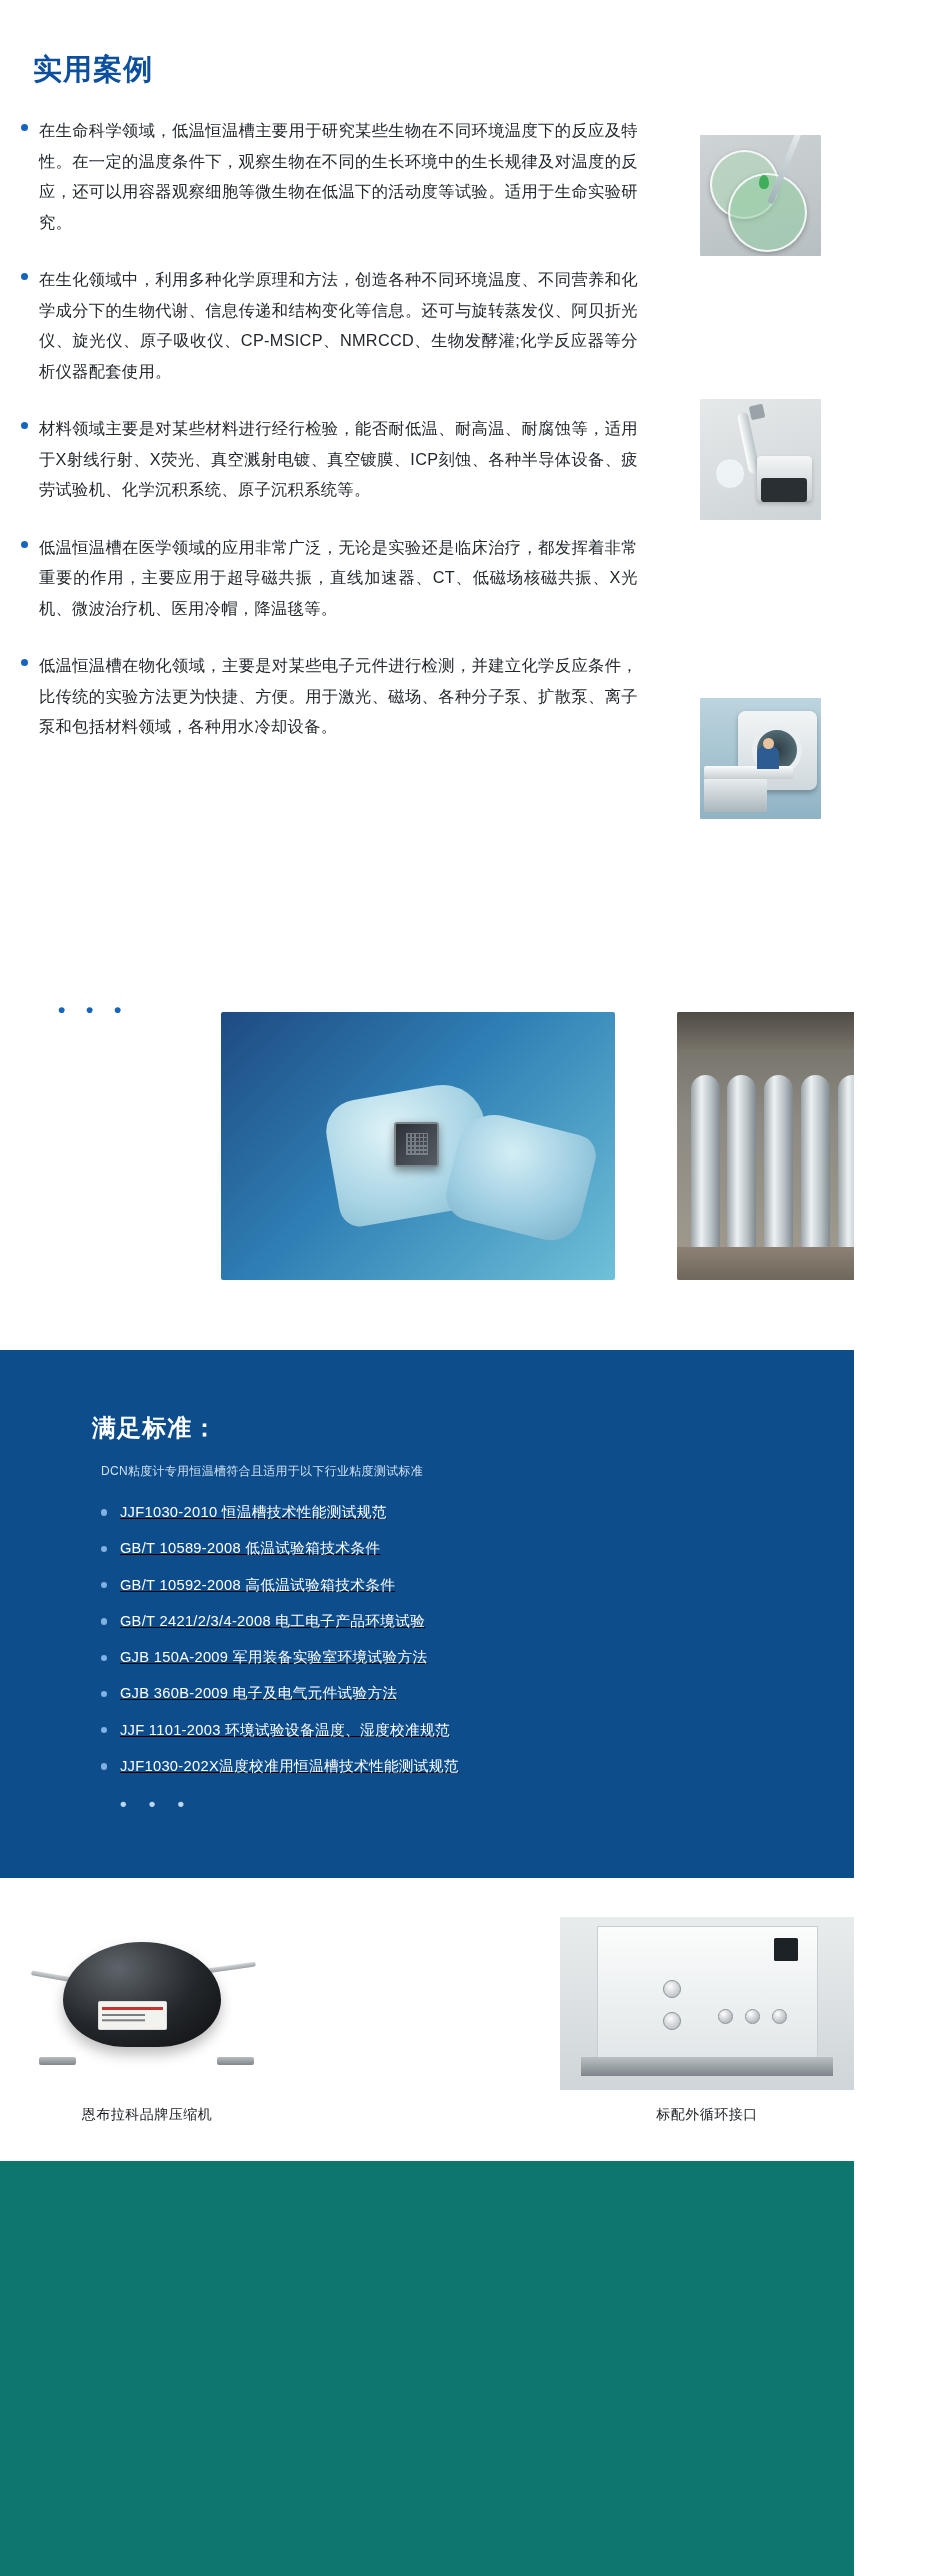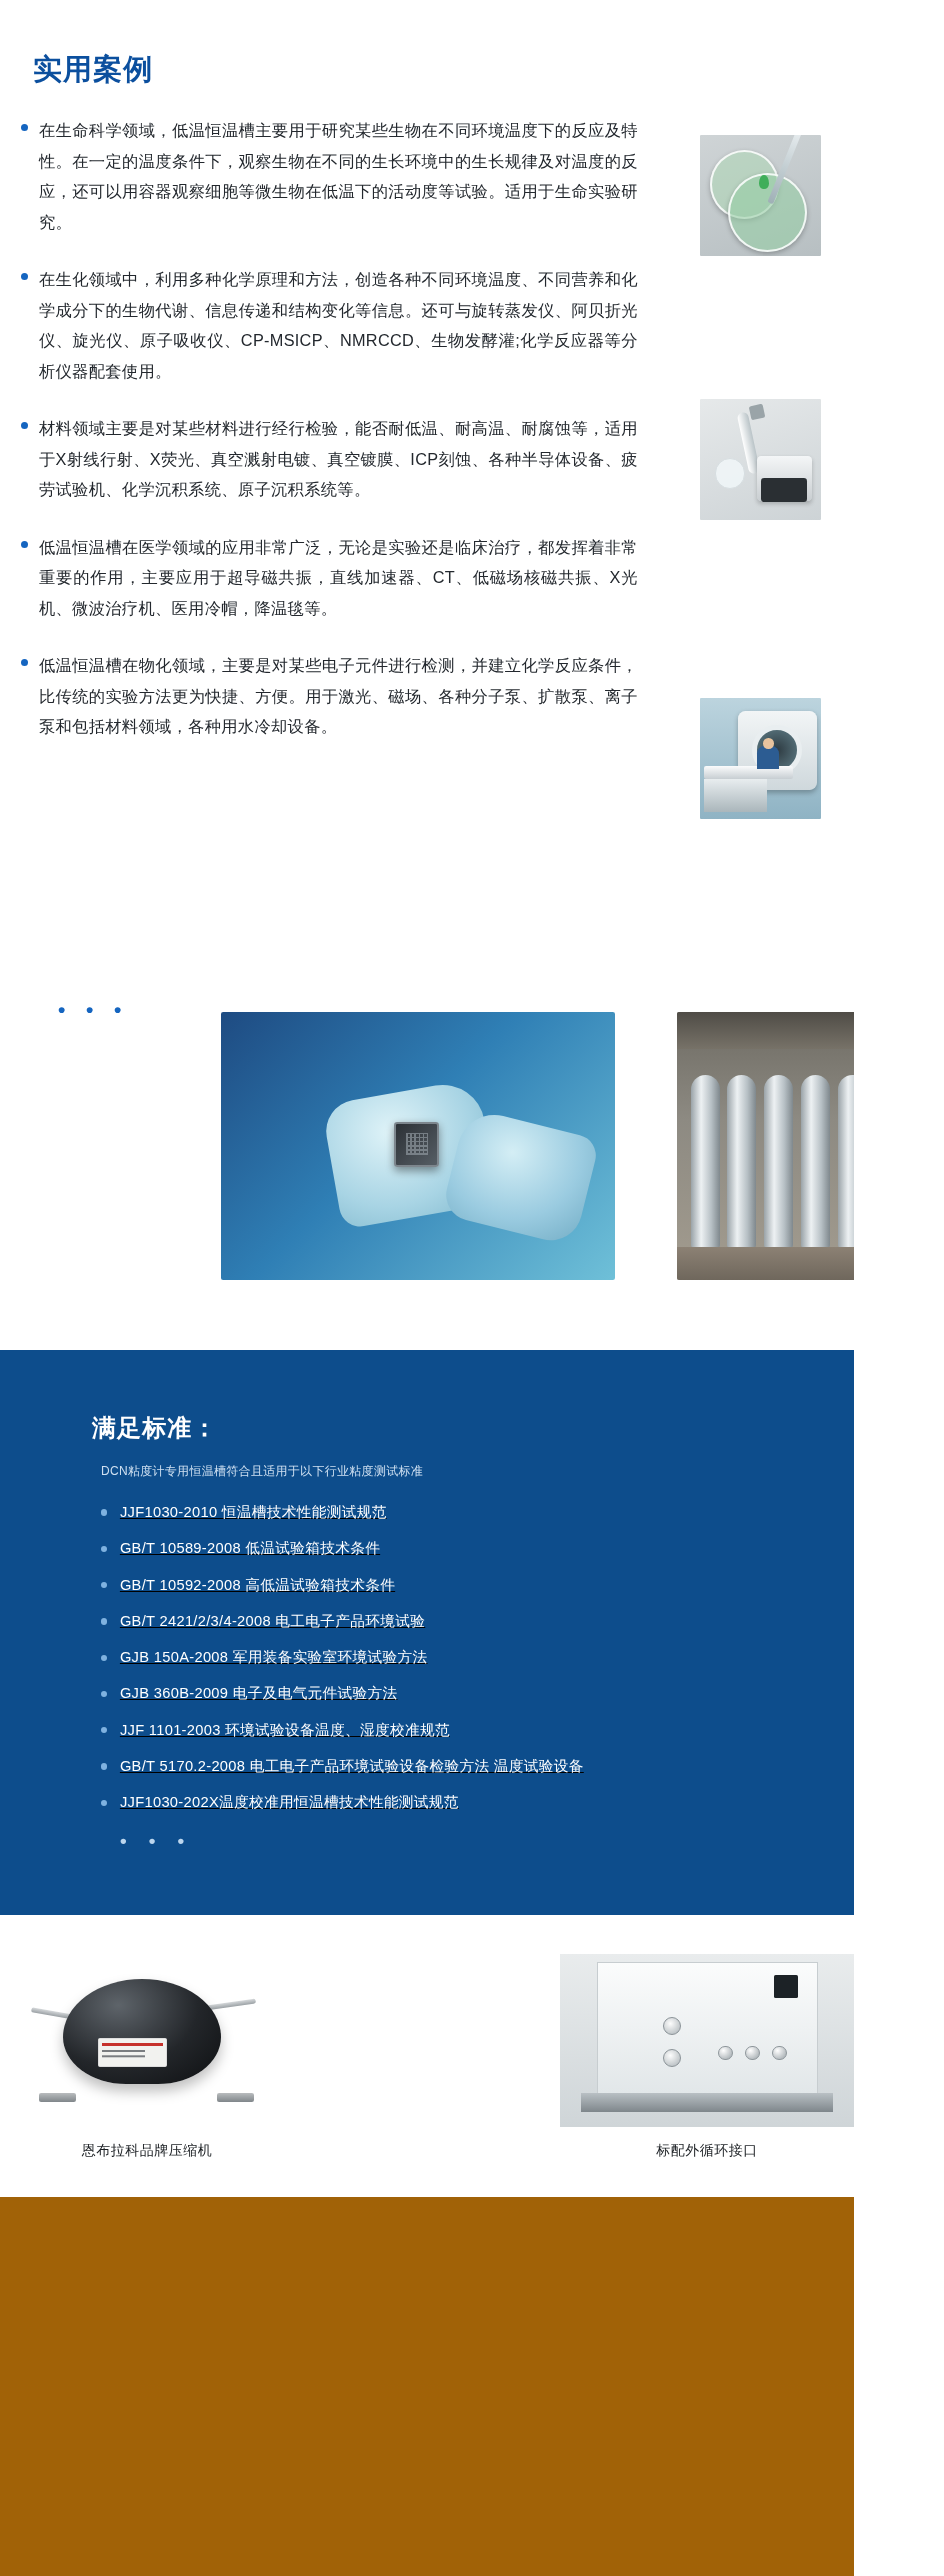--- a/index.html
+++ b/index.html
@@ -6,21 +6,21 @@
   html, body {
     width: 945px;
     background: #ffffff;
     font-family: "Liberation Sans", sans-serif;
   }
   .page {
     width: 854px;
     height: 2576px;
     position: relative;
     overflow: hidden;
-    background: #a16207;
+    background: #0f766e;
   }
 
   
   .watermark {
     position: absolute;
     top: 21px;
     right: 47px;
     font-size: 18px;
     color: #d8d8d8;
     letter-spacing: 0.5px;
@@ -517,33 +517,29 @@
       <div class="std-item">
         <span class="std-bullet"></span>
         <span class="std-text">GB/T  10592-2008  高低温试验箱技术条件</span>
       </div>
       <div class="std-item">
         <span class="std-bullet"></span>
         <span class="std-text">GB/T  2421/2/3/4-2008  电工电子产品环境试验</span>
       </div>
       <div class="std-item">
         <span class="std-bullet"></span>
-        <span class="std-text">GJB  150A-2008  军用装备实验室环境试验方法</span>
+        <span class="std-text">GJB  150A-2009  军用装备实验室环境试验方法</span>
       </div>
       <div class="std-item">
         <span class="std-bullet"></span>
         <span class="std-text">GJB  360B-2009  电子及电气元件试验方法</span>
       </div>
       <div class="std-item">
         <span class="std-bullet"></span>
         <span class="std-text">JJF  1101-2003  环境试验设备温度、湿度校准规范</span>
-      </div>
-      <div class="std-item">
-        <span class="std-bullet"></span>
-        <span class="std-text">GB/T  5170.2-2008  电工电子产品环境试验设备检验方法  温度试验设备</span>
       </div>
       <div class="std-item">
         <span class="std-bullet"></span>
         <span class="std-text">JJF1030-202X温度校准用恒温槽技术性能测试规范</span>
       </div>
 
     </div>
 
     <div class="std-dots">• • •</div>
 

